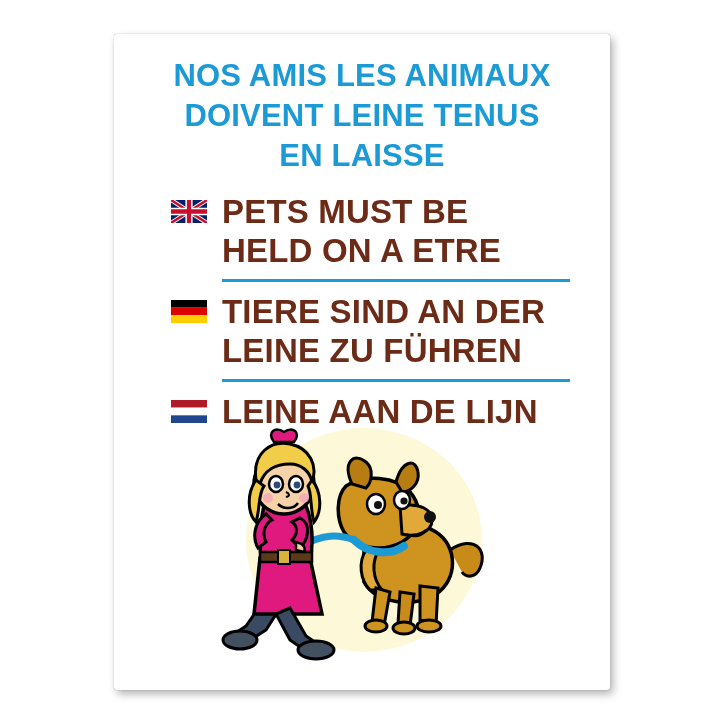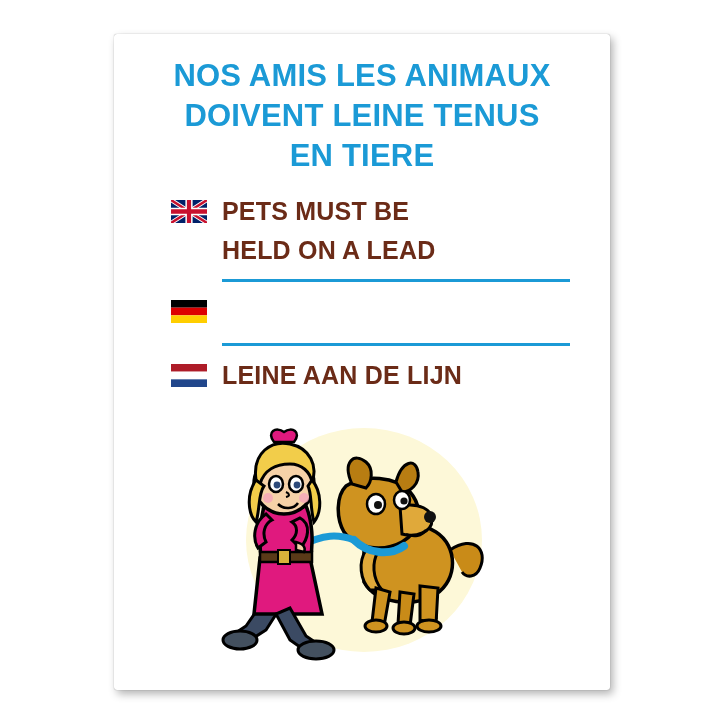--- a/index.html
+++ b/index.html
@@ -56,21 +56,21 @@
 
   .lang-row {
     position: relative;
     padding-left: 52px;
     min-height: 42px;
   }
 
   .lang-text {
     color: #6b2b17;
     font-weight: bold;
-    font-size: 25px;
+    font-size: 33px;
     line-height: 39px;
     letter-spacing: 0.2px;
   }
   .lang-text .line { display: block; white-space: nowrap; }
 
   .flag {
     position: absolute;
     left: 0;
     top: 7px;
     width: 38px;
@@ -99,51 +99,55 @@
 </head>
 <body>
 
 <div id="stage">
 
   <div id="sign">
 
     <div id="title">
       <span class="line">NOS AMIS LES ANIMAUX</span>
       <span class="line">DOIVENT LEINE TENUS</span>
-      <span class="line">EN TIERE</span>
+      <span class="line">EN LAISSE</span>
     </div>
 
     <div id="languages">
 
       <div class="lang-row">
         <span class="flag">
           <svg width="36" height="23" viewBox="0 0 60 36" preserveAspectRatio="none">
             <rect width="60" height="36" fill="#012169"></rect>
             <path d="M0,0 L60,36 M60,0 L0,36" stroke="#ffffff" stroke-width="7"></path>
             <path d="M0,0 L60,36 M60,0 L0,36" stroke="#C8102E" stroke-width="4"></path>
             <path d="M30,0 V36 M0,18 H60" stroke="#ffffff" stroke-width="12"></path>
             <path d="M30,0 V36 M0,18 H60" stroke="#C8102E" stroke-width="7"></path>
           </svg>
         </span>
         <div class="lang-text">
           <span class="line">PETS MUST BE</span>
-          <span class="line">HELD ON A LEAD</span>
+          <span class="line">HELD ON A ETRE</span>
         </div>
       </div>
 
       <div class="divider"></div>
 
       <div class="lang-row">
         <span class="flag">
           <svg width="36" height="23" viewBox="0 0 60 36" preserveAspectRatio="none">
             <rect width="60" height="12" y="0" fill="#000000"></rect>
             <rect width="60" height="12" y="12" fill="#DD0000"></rect>
             <rect width="60" height="12" y="24" fill="#FFCE00"></rect>
           </svg>
         </span>
+        <div class="lang-text">
+          <span class="line">TIERE SIND AN DER</span>
+          <span class="line">LEINE ZU FÜHREN</span>
+        </div>
       </div>
 
       <div class="divider"></div>
 
       <div class="lang-row">
         <span class="flag">
           <svg width="36" height="23" viewBox="0 0 60 36" preserveAspectRatio="none">
             <rect width="60" height="12" y="0" fill="#AE1C28"></rect>
             <rect width="60" height="12" y="12" fill="#FFFFFF"></rect>
             <rect width="60" height="12" y="24" fill="#21468B"></rect>

